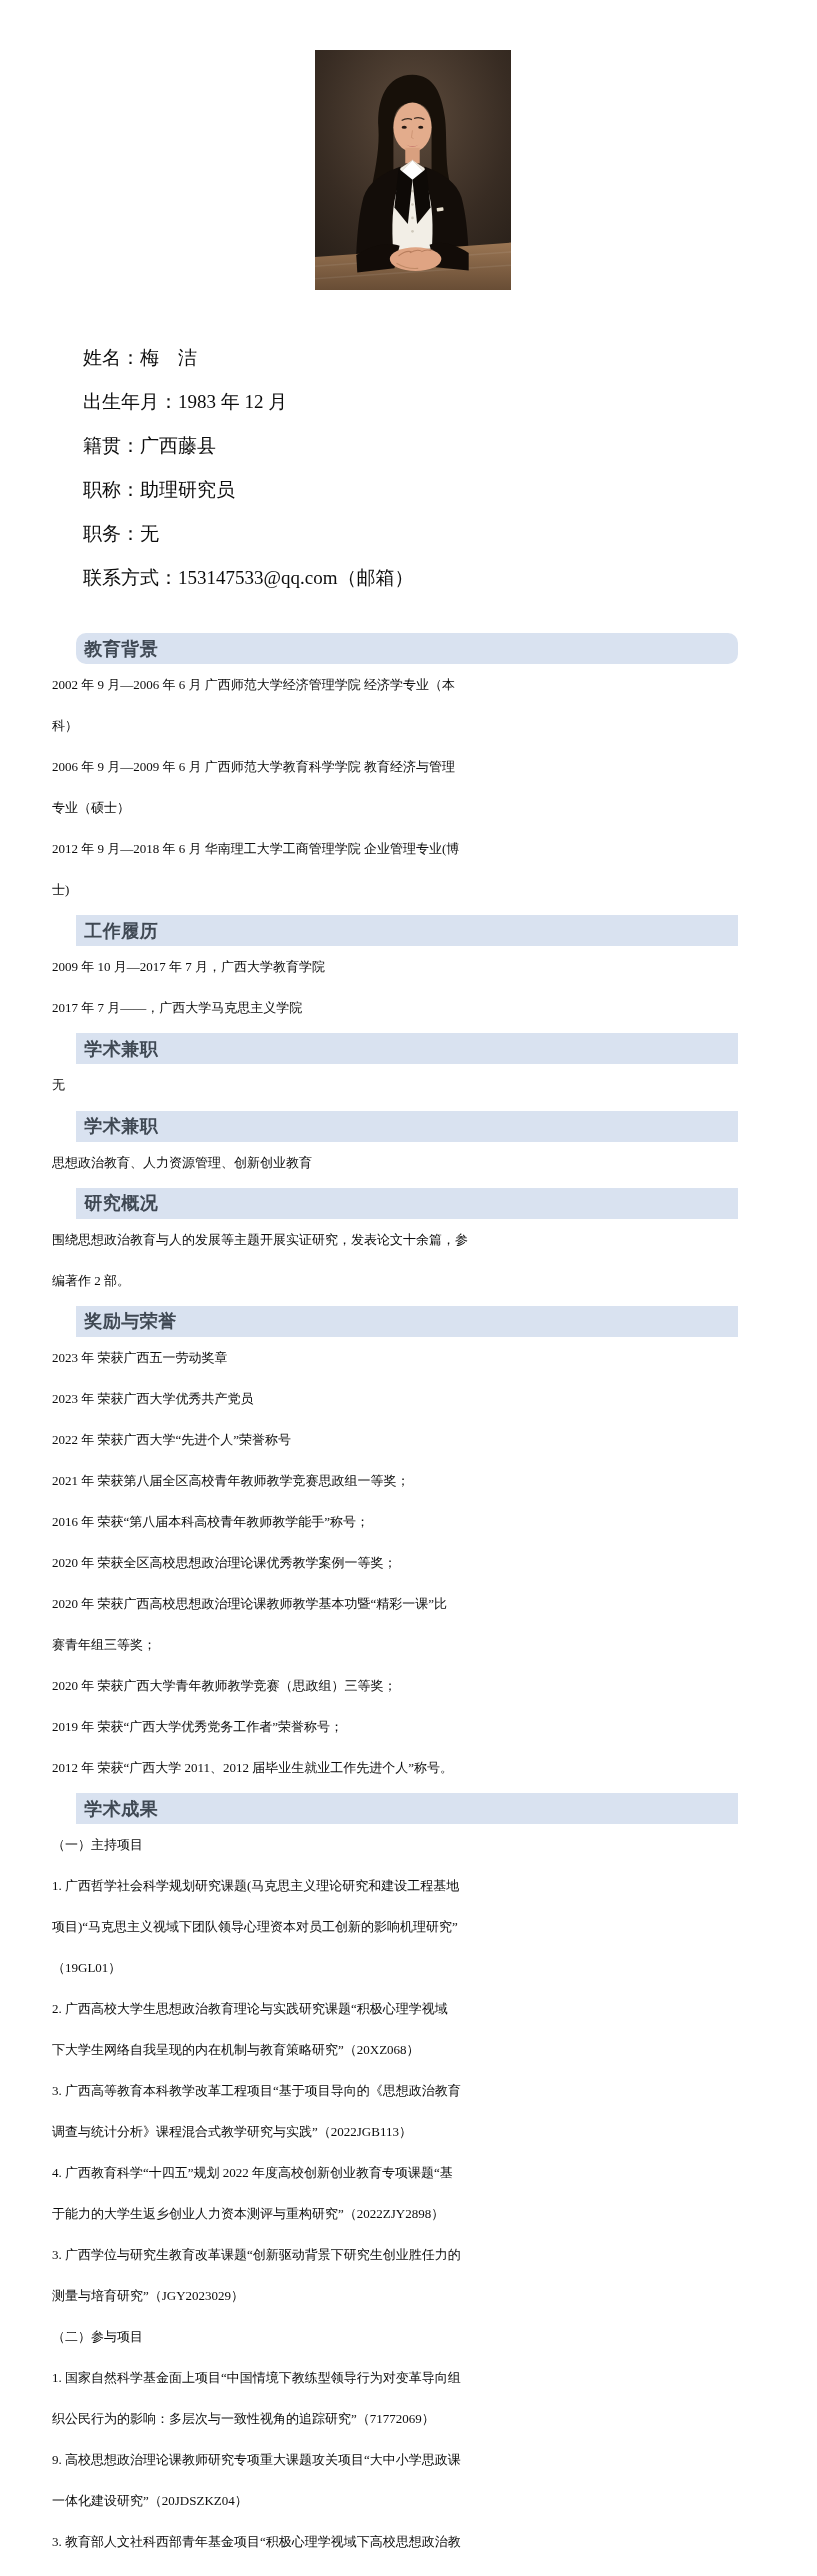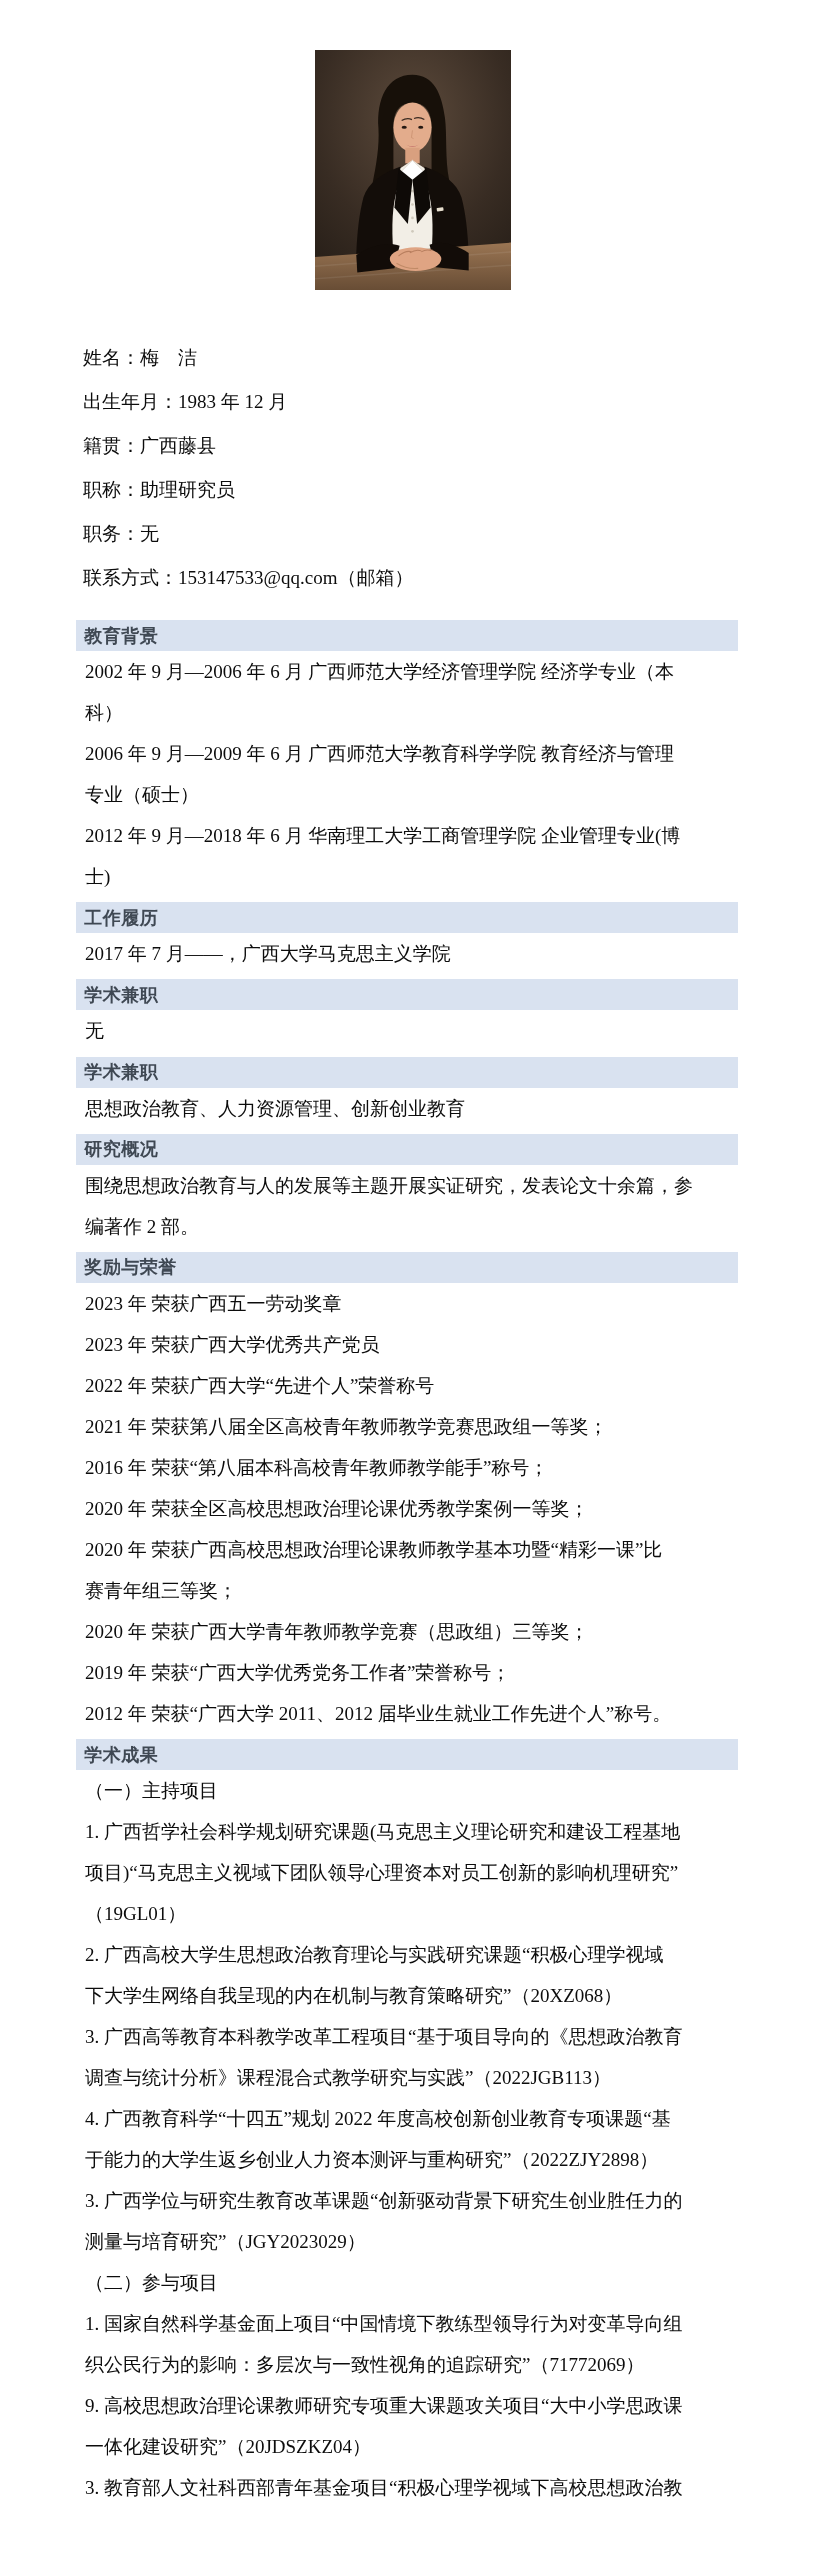--- a/index.html
+++ b/index.html
@@ -30,29 +30,29 @@
     font-size:19px;white-space:nowrap;
   }
 
   
   .sections{position:absolute;left:0;top:617px;width:818px;}
   .band{
     display:flex;align-items:center;
     height:31px;width:662px;margin:5.2px 0 0 76px;
     background:var(--band-bg);
   }
-  .sec:first-child .band{margin-top:3px;}
+  .sec:first-child .band{margin-top:16px;border-radius:10px;}
   .band-title{
     font-family:"Liberation Sans","DejaVu Sans",sans-serif;
     font-weight:bold;font-size:18px;color:var(--band-fg);
     margin-left:8.2px;letter-spacing:0.5px;
   }
   .sline{
-    margin-left:85px;height:41px;line-height:41px;
-    font-size:19px;white-space:nowrap;
+    margin-left:52px;height:41px;line-height:41px;
+    font-size:13px;white-space:nowrap;
   }
 </style>
 </head>
 <body>
 
 <div class="page">
 
   <div class="photo">
     <svg viewBox="0 0 380 466" preserveAspectRatio="none">
       <defs>
@@ -129,20 +129,21 @@
           <div class="sline">2012 年 9 月—2018 年 6 月  华南理工大学工商管理学院  企业管理专业(博</div>
           <div class="sline">士)</div>
         </div>
   </section>
 
   <section class="sec">
     <div class="band">
       <span class="band-title">工作履历</span>
     </div>
     <div class="sec-lines">
+          <div class="sline">2009 年 10 月—2017 年 7 月，广西大学教育学院</div>
           <div class="sline">2017 年 7 月——，广西大学马克思主义学院</div>
         </div>
   </section>
 
   <section class="sec">
     <div class="band">
       <span class="band-title">学术兼职</span>
     </div>
     <div class="sec-lines">
           <div class="sline">无</div>

